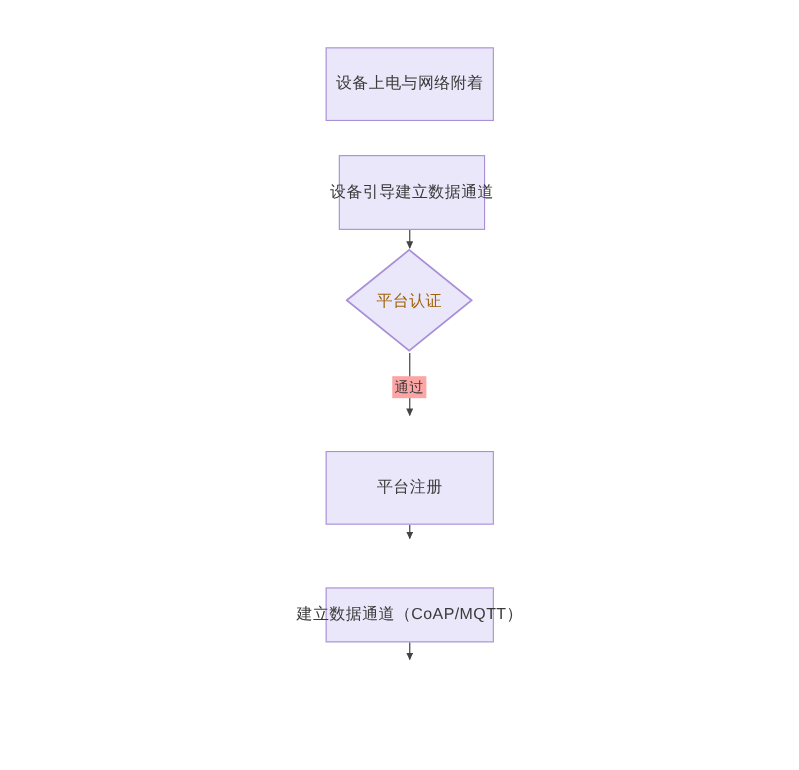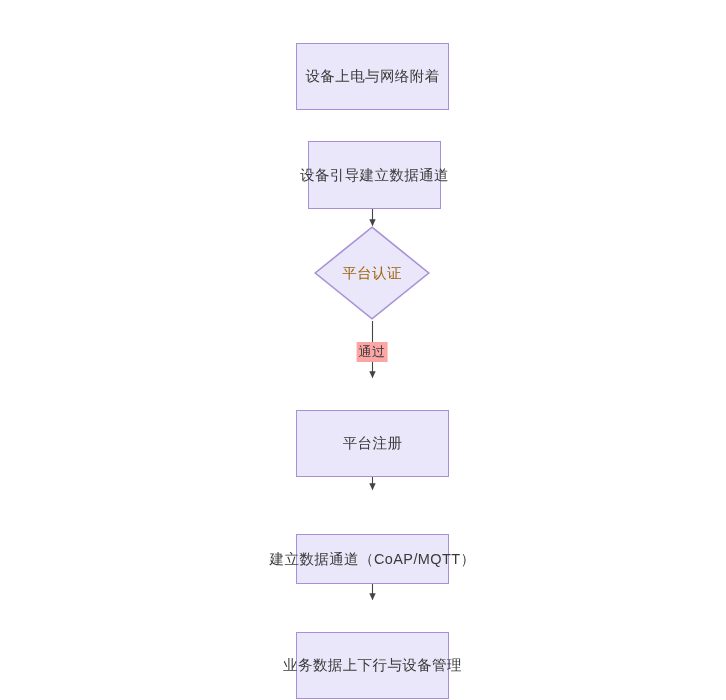--- a/index.html
+++ b/index.html
@@ -124,18 +124,14 @@
 
   <div class="node" style="left:296px; top:379px; width:153px; height:67px;">
     <span>平台注册</span>
   </div>
 
   <div class="node" style="left:296px; top:503px; width:153px; height:50px;">
     <span>建立数据通道</span>
     <span class="line2">（CoAP/MQTT）</span>
   </div>
 
-  <div class="node" style="left:296px; top:601px; width:153px; height:67px;">
-    <span>业务数据上下行</span>
-    <span class="line2">与设备管理</span>
-  </div>
 
 </div>
 
 </body></html>

